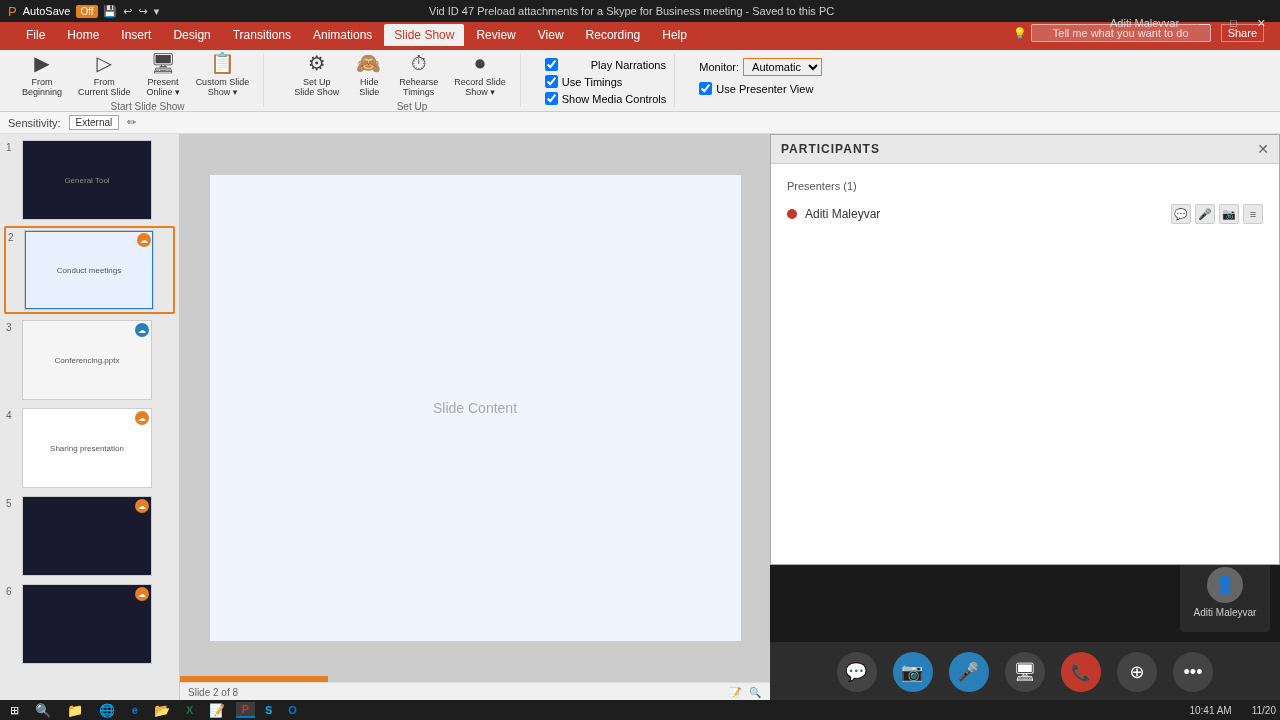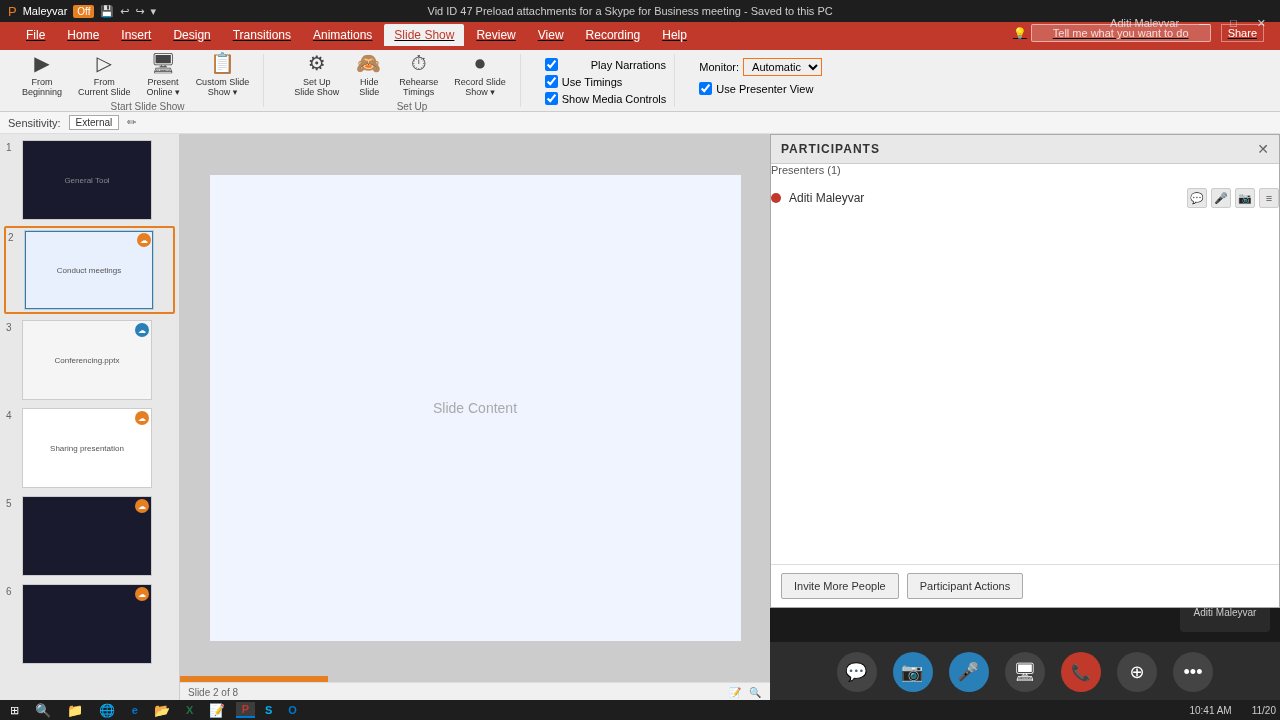--- a/index.html
+++ b/index.html
@@ -20,21 +20,20 @@
     .title-bar-right { display: flex; align-items: center; gap: 8px; }
     .title-bar-right span { cursor: pointer; padding: 2px 6px; margin-top: 24px; }
     .autosave-badge { background: #e67e22; color: #fff; font-size: 10px; padding: 1px 4px; border-radius: 2px; }
 
     .ribbon-tabs {
       height: 20px;
       display: flex;
       align-items: flex-end;
       padding: 4px 8px;
       gap: 2px;
-      text-decoration: underline;
     }
     .ribbon-tab {
       padding: 4px 10px;
       color: #fff;
       font-size: 12px;
       cursor: pointer;
       border-radius: 2px 2px 0 0;
     }
     .ribbon-tab.active { background: #f0f0f0; color: #c0392b; }
 
@@ -203,21 +202,21 @@
     .participants-header {
       background: #e8e8e8;
       padding: 6px 10px;
       display: flex;
       align-items: center;
       justify-content: space-between;
       border-bottom: 1px solid #ccc;
     }
     .participants-title { font-size: 12px; font-weight: bold; color: #333; letter-spacing: 1px; }
     .participants-close { cursor: pointer; font-size: 14px; color: #666; border: none; background: none; }
-    .participants-body { padding: 0; flex: 1; min-height: 400px; }
+    .participants-body { padding: 16px; flex: 1; min-height: 400px; }
     .presenters-label { font-size: 11px; color: #555; margin-bottom: 8px; }
     .participant-row {
       display: flex;
       align-items: center;
       gap: 8px;
       padding: 4px 0;
     }
     .participant-dot { width: 10px; height: 10px; border-radius: 50%; background: #c0392b; flex-shrink: 0; }
     .participant-name { font-size: 12px; color: #333; flex: 1; }
     .participant-icons { display: flex; gap: 4px; }
@@ -390,21 +389,21 @@
       gap: 4px;
     }
     .skype-logo { color: #fff; font-size: 14px; font-weight: bold; }
   </style>
 </head>
 <body>
 
 <div class="title-bar">
   <div class="title-bar-left">
     <span style="color:#e67e22;font-size:13px;">P</span>
-    <span>Maleyvar</span>
+    <span>AutoSave</span>
     <span class="autosave-badge">Off</span>
     <span style="cursor:pointer;color:#ccc;">💾</span>
     <span style="cursor:pointer;color:#ccc;">↩</span>
     <span style="cursor:pointer;color:#ccc;">↪</span>
     <span style="cursor:pointer;color:#ccc;">▾</span>
   </div>
   <span style="color:#ccc;font-size:11px;">Vid ID 47 Preload attachments for a Skype for Business meeting - Saved to this PC</span>
   <div class="title-bar-right">
     <span style="color:#ccc;">Aditi Malevvar</span>
     <span style="cursor:pointer;color:#ccc;padding:0 6px;">—</span>
@@ -610,24 +609,20 @@
           <div class="participant-dot"></div>
           <span class="participant-name">Aditi Maleyvar</span>
           <div class="participant-icons">
             <div class="part-icon">💬</div>
             <div class="part-icon">🎤</div>
             <div class="part-icon">📷</div>
             <div class="part-icon">≡</div>
           </div>
         </div>
       </div>
-      <div class="participants-footer">
-        <button class="footer-btn">Invite More People</button>
-        <button class="footer-btn">Participant Actions</button>
-      </div>
     </div>
 
     <div class="skype-icon-bar">
       <span class="skype-logo">S</span>
     </div>
 
     <div class="conv-titlebar">
       <span style="font-size:14px;">💬</span>
       <span class="conv-title-text">Conversation (1 Participant)</span>
       <button class="conv-title-btn">⊟</button>

